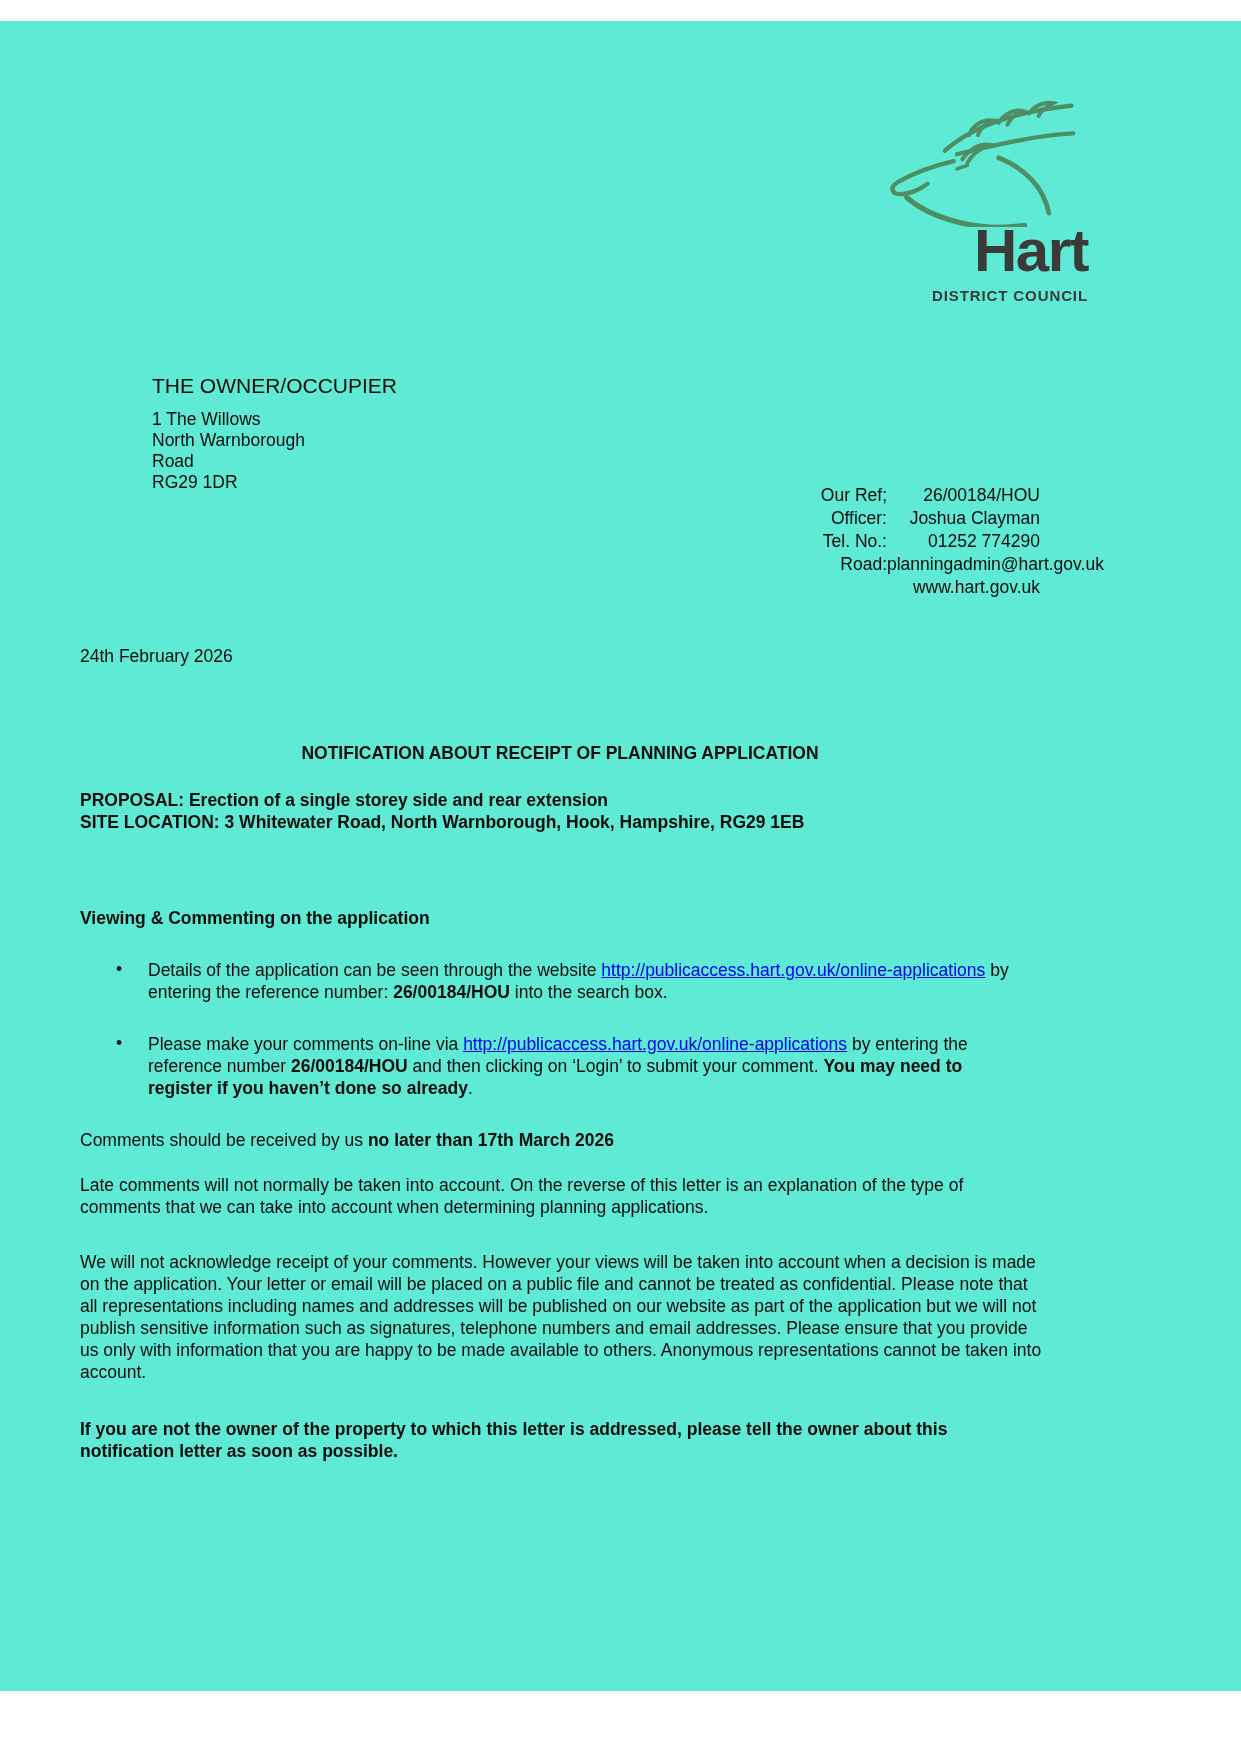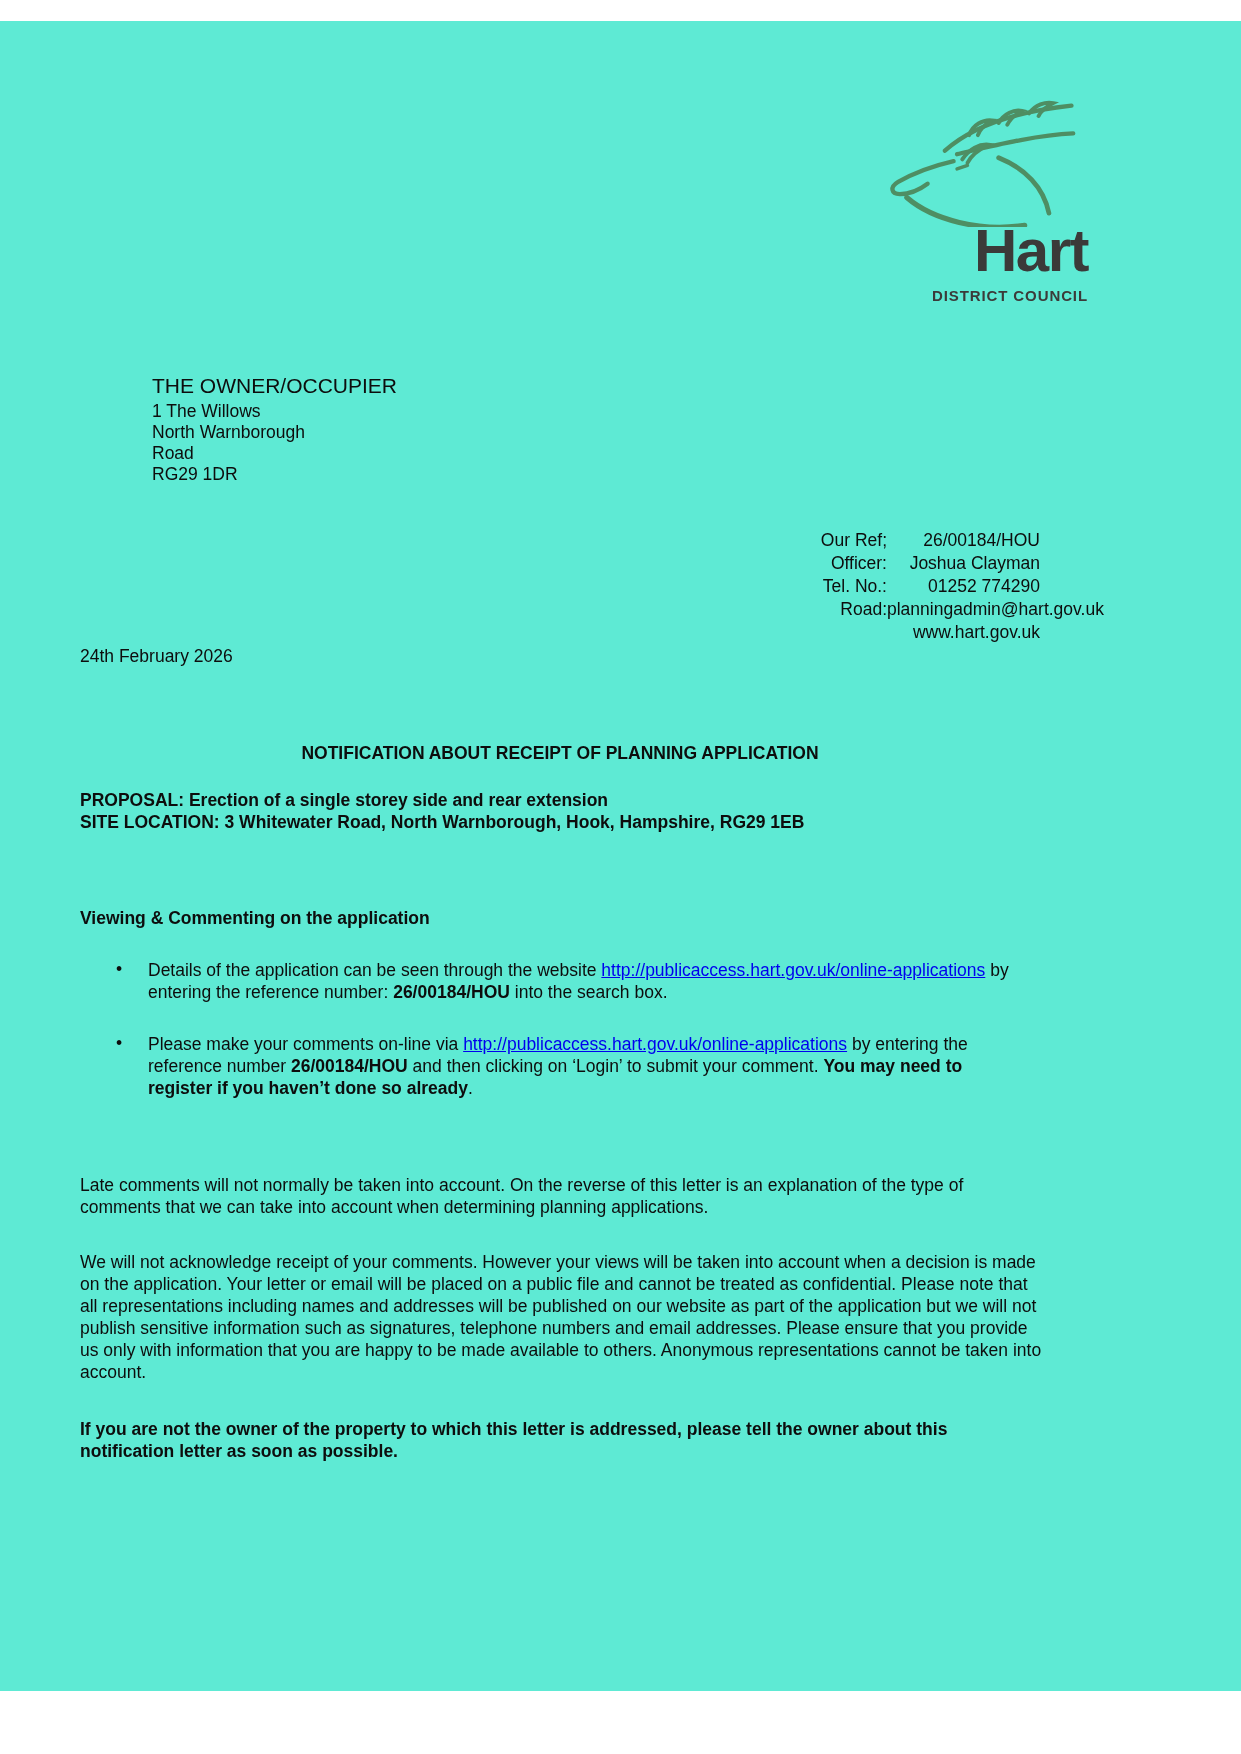--- a/index.html
+++ b/index.html
@@ -39,23 +39,23 @@
   .logo-sub {
     font-size: 15px;
     font-weight: bold;
     letter-spacing: 0.9px;
     color: #3b3a39;
     margin-top: 4px;
   }
 
   
   .recipient-name { position: absolute; top: 354px; left: 152px; font-size: 21px; }
-  .recipient-address { position: absolute; top: 380px; left: 152px; line-height: 21px; }
+  .recipient-address { position: absolute; top: 388px; left: 152px; line-height: 21px; }
 
-  .ref-block { position: absolute; top: 508px; left: 777px; width: 263px; line-height: 23px; }
+  .ref-block { position: absolute; top: 463px; left: 777px; width: 263px; line-height: 23px; }
   .ref-row { display: flex; }
   .ref-label { width: 110px; text-align: right; }
   .ref-value { width: 153px; text-align: right; white-space: nowrap; }
 
   .date-line { position: absolute; top: 624px; left: 80px; width: 960px; }
 
   
   .heading { position: absolute; top: 721px; left: 80px; width: 960px; text-align: center; font-weight: bold; }
   .proposal-block { position: absolute; top: 768px; left: 80px; width: 960px; font-weight: bold; }
   .intro { position: absolute; top: 844px; left: 80px; width: 960px; }
@@ -147,20 +147,21 @@
     <li>
       <span class="marker">•</span>
       <span><span class="seg-normal">Details of the application can be seen through the website </span><a class="seg-link" href="#">http://publicaccess.hart.gov.uk/online-applications</a><span class="seg-normal"> by entering the reference number: </span><span class="seg-bold">26/00184/HOU</span><span class="seg-normal"> into the search box.</span></span>
     </li>
     <li>
       <span class="marker">•</span>
       <span><span class="seg-normal">Please make your comments on-line via </span><a class="seg-link" href="#">http://publicaccess.hart.gov.uk/online-applications</a><span class="seg-normal"> by entering the reference number </span><span class="seg-bold">26/00184/HOU</span><span class="seg-normal"> and then clicking on ‘Login’ to submit your comment. </span><span class="seg-bold">You may need to register if you haven’t done so already</span><span class="seg-normal">.</span></span>
     </li>
   </ul>
 
+  <div class="deadline"><span class="seg-normal">Comments should be received by us </span><span class="seg-bold">no later than 17th March 2026</span></div>
 
   <div class="late-comments">Late comments will not normally be taken into account. On the reverse of this letter is an explanation of the type of comments that we can take into account when determining planning applications.</div>
 
   <div class="acknowledge">We will not acknowledge receipt of your comments. However your views will be taken into account when a decision is made on the application. Your letter or email will be placed on a public file and cannot be treated as confidential. Please note that all representations including names and addresses will be published on our website as part of the application but we will not publish sensitive information such as signatures, telephone numbers and email addresses. Please ensure that you provide us only with information that you are happy to be made available to others. Anonymous representations cannot be taken into account.</div>
 
   <div class="owner-notice">If you are not the owner of the property to which this letter is addressed, please tell the owner about this notification letter as soon as possible.</div>
 
 </div>
 
 </body></html>

